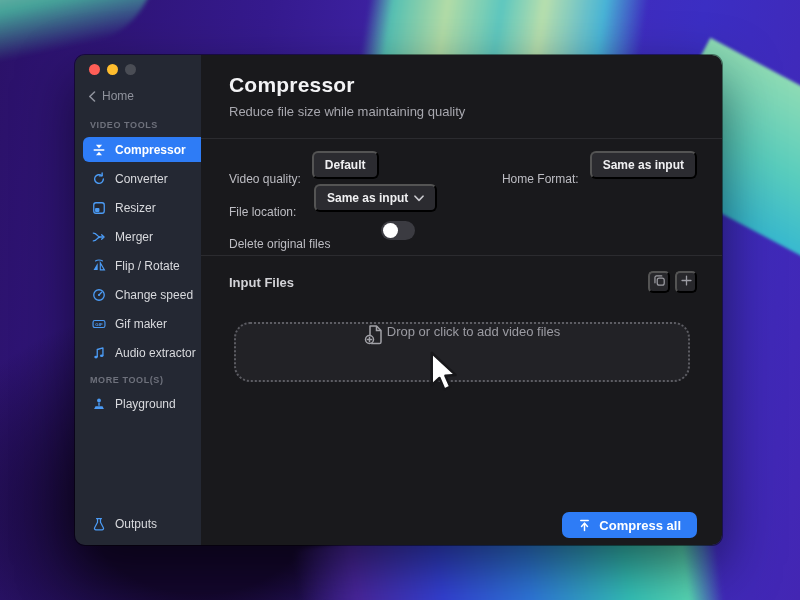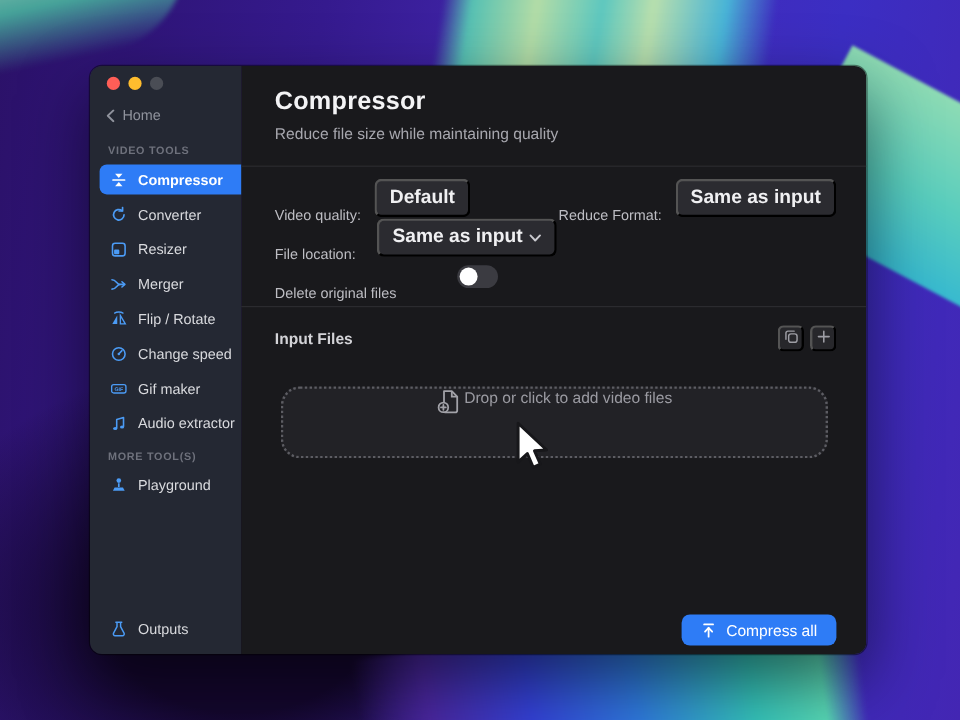--- a/index.html
+++ b/index.html
@@ -62,21 +62,21 @@
   .m-sub { font-size:13px; color:#a7a7ae; margin-top:7px; }
   .hr { position:absolute; left:0; right:0; height:1px; background:#2b2b2f; }
   .hr1 { top:83px; } .hr2 { top:200px; }
 
   .row { position:absolute; left:28px; right:25px; height:24px; display:flex; align-items:center; }
   .row1 { top:98px; justify-content:space-between; }
   .row2 { top:131px; } .row3 { top:163px; }
   .grp { display:flex; align-items:center; }
   .lbl { font-size:12px; color:#bdbdc3;margin-top:28px; }
   .lbl.w { width:85px; }
-  .pill { background:#2b2b30; border-radius:6px; padding:5px 11px; font-size:16px;
+  .pill { background:#2b2b30; border-radius:6px; padding:5px 11px; font-size:12px;
     font-weight:bold; color:#f0f0f2; display:flex; align-items:center; gap:6px; }
   .pill .chev { color:#c9c9ce; display:flex; }
   .row1 .grp .lbl { margin-right:11px; }
 
   .toggle { width:34px; height:19px; border-radius:10px; background:#3b3b41;
     margin-left:51px; position:relative; }
   .toggle .knob { position:absolute; left:2px; top:2px; width:15px; height:15px;
     border-radius:50%; background:#ffffff; }
 
   .if-row { position:absolute; top:216px; left:28px; right:25px; height:22px;
@@ -87,21 +87,21 @@
     color:#9d9da4; display:flex; align-items:center; justify-content:center; }
 
   .dropzone { position:absolute; top:267px; left:33px; right:32px; height:60px;
     border:2px dotted #5d5d63; border-radius:16px; background:#222226;
     display:flex; align-items:flex-start; justify-content:center; gap:3px;
     color:#9b9ba2; font-size:13px; }
   .dz-ic { color:#a2a2a8; display:flex; }
 
   .compress-btn { position:absolute; right:25px; bottom:7px; height:26px;
     background:var(--accent,#2e7cf6); border-radius:7px; display:flex; align-items:center;
-    gap:8px; padding:0 16px; color:#ffffff; font-size:13px; font-weight:normal; border:none; }
+    gap:8px; padding:0 16px; color:#ffffff; font-size:13px; font-weight:bold; border:none; }
   .compress-btn svg { display:block; }
 
   .outputs { bottom:9px; top:auto; }
 
   
   .cursor { position:absolute; left:423px; top:349px; width:42px; height:46px; z-index:50;
     pointer-events:none; }
 </style>
 </head>
 <body>
@@ -249,21 +249,21 @@
       <div class="m-sub">Reduce file size while maintaining quality</div>
     </div>
     <div class="hr hr1"></div>
 
     <div class="row row1">
       <div class="grp">
         <span class="lbl">Video quality:</span>
         <button class="pill">Default</button>
       </div>
       <div class="grp">
-        <span class="lbl">Reduce Format:</span>
+        <span class="lbl">Home Format:</span>
         <button class="pill">Same as input</button>
       </div>
     </div>
 
     <div class="row row2">
       <span class="lbl w">File location:</span>
       <button class="pill">
         <span>Same as input</span>
         <span class="chev">
           <svg width="10" height="7" viewBox="0 0 10 7">

